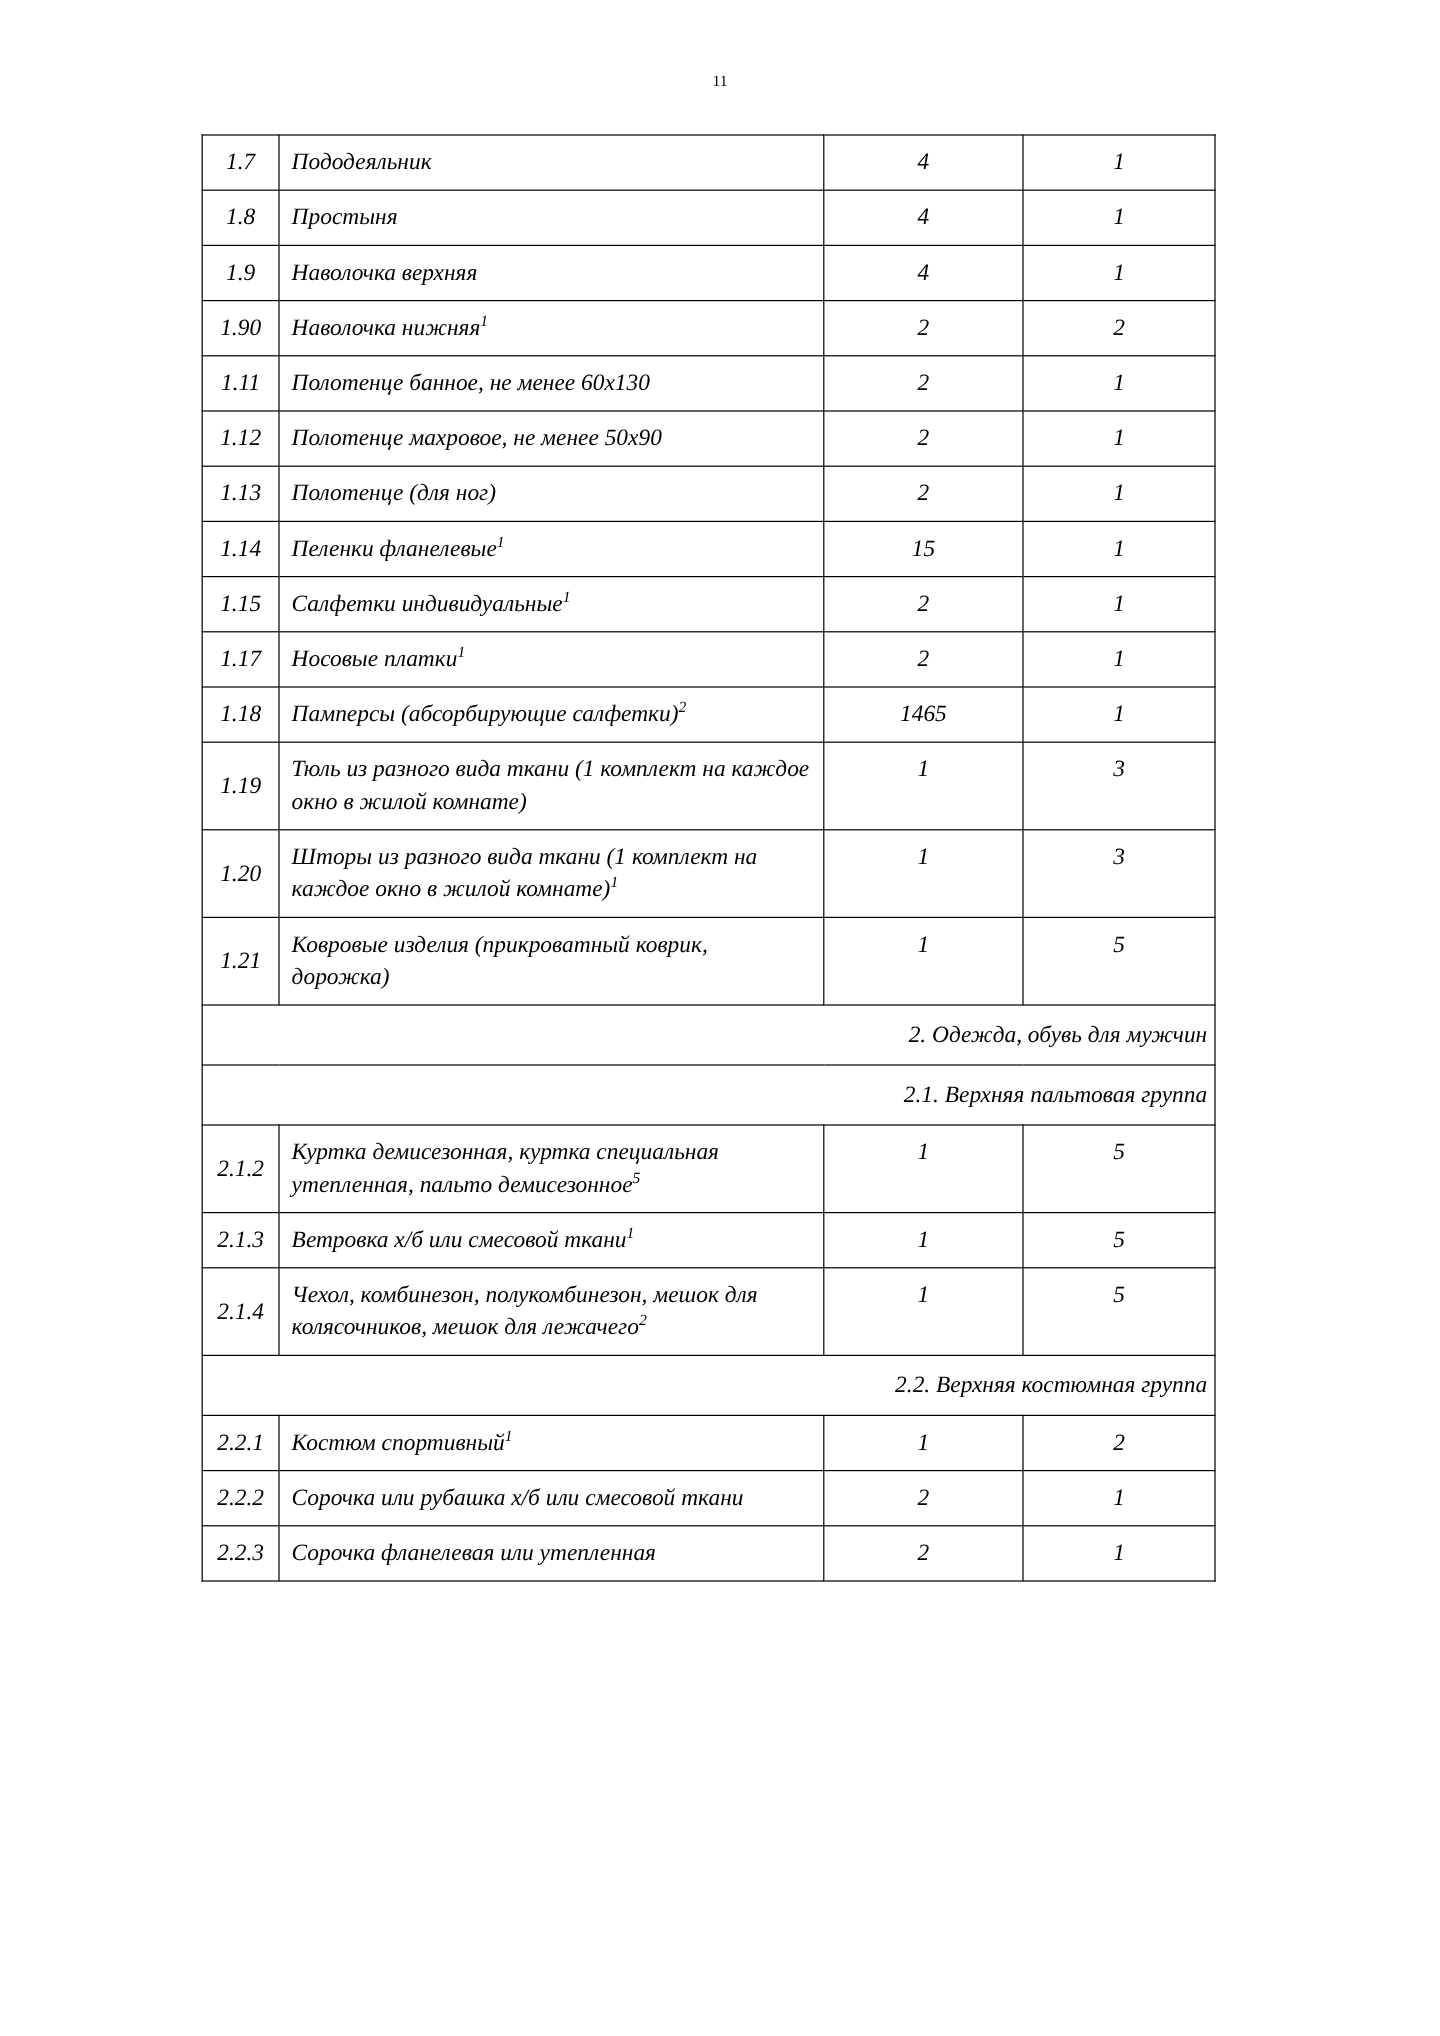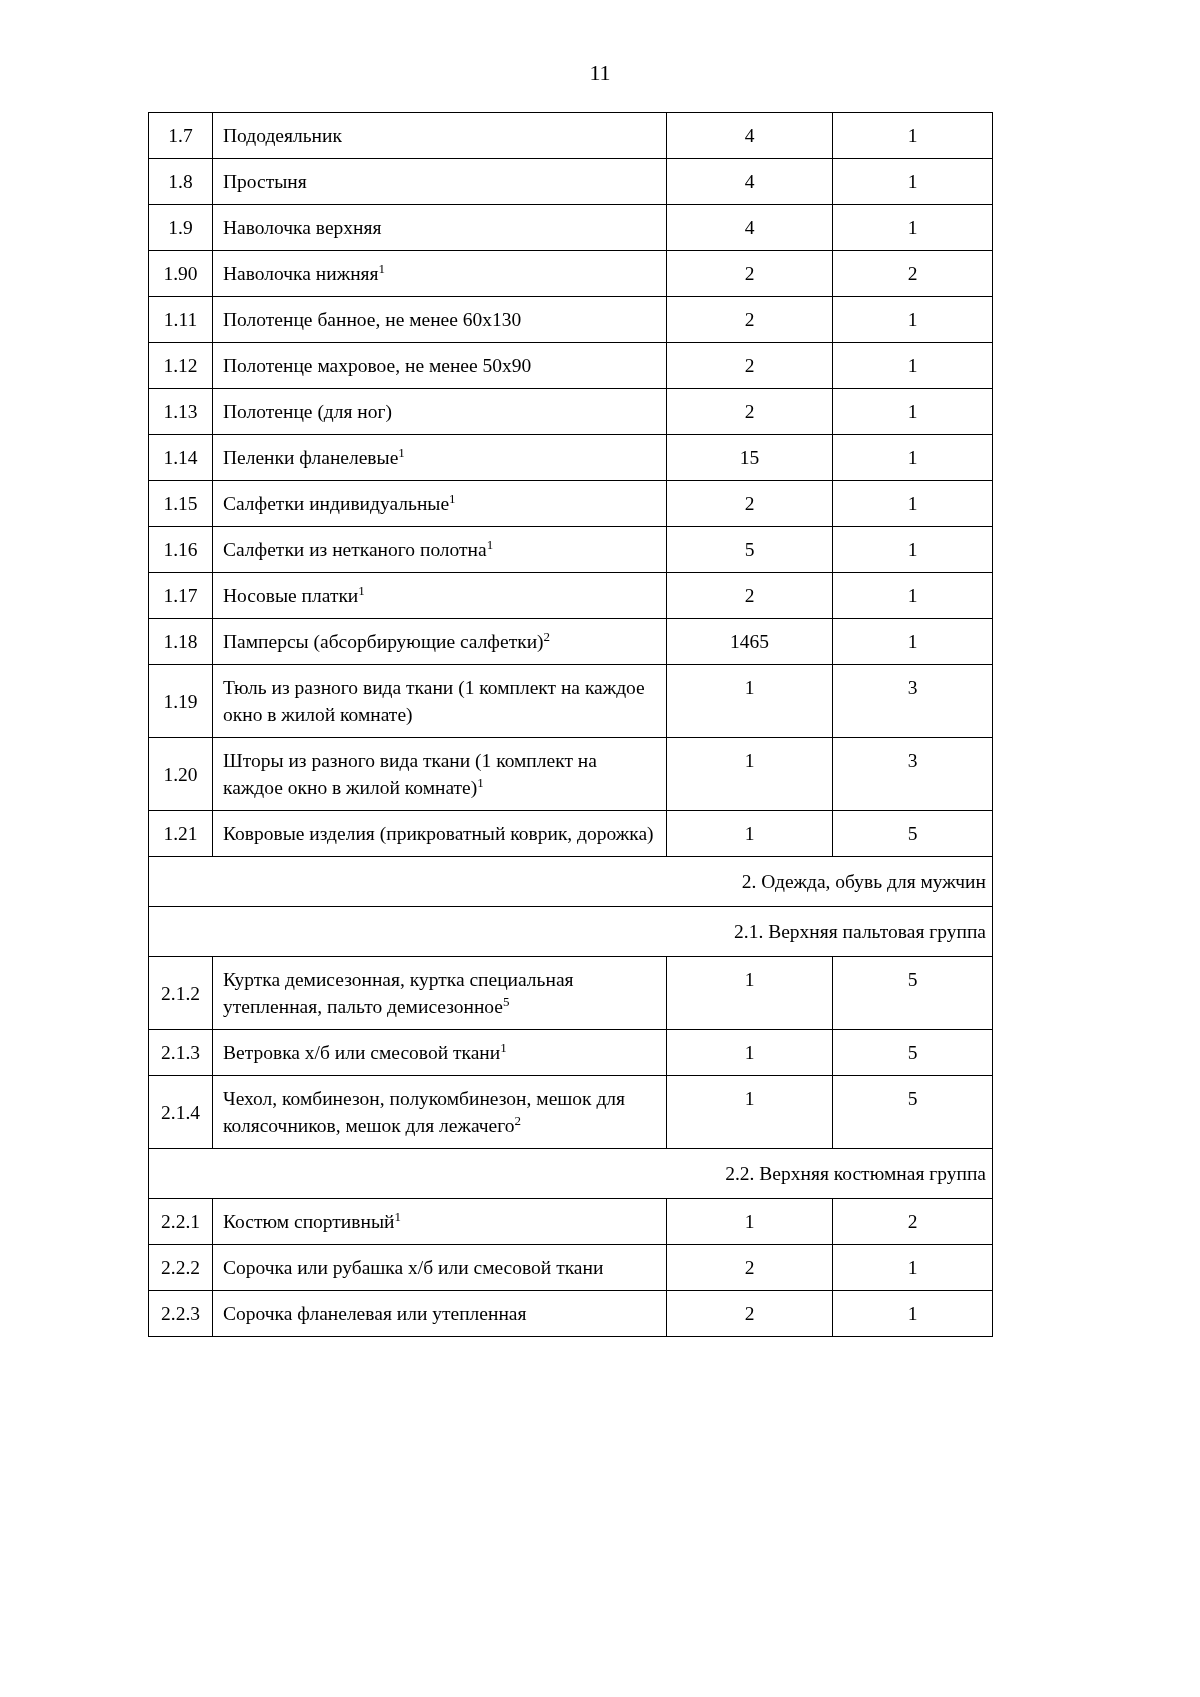--- a/index.html
+++ b/index.html
@@ -11,29 +11,30 @@
     position: relative;
     font-family: "Liberation Serif", serif;
     color: #000000;
   }
   .page-number {
     position: absolute;
     top: 60px;
     left: 0;
     width: 100%;
     text-align: center;
-    font-size: 22px;
+    font-size: 13px;
   }
   table.items-table {
     position: absolute;
     top: 112px;
-    left: 148px;
+    left: 168px;
     width: 844px;
     border-collapse: collapse;
     table-layout: fixed;
+    font-style: italic;
   }
   table.items-table td {
     border: 1px solid #000000;
     font-size: 19.5px;
     line-height: 27px;
   }
   td.num {
     text-align: center;
     vertical-align: middle;
     padding: 9px 4px;
@@ -121,26 +122,20 @@
           <td class="qty">15</td>
           <td class="period">1</td>
         </tr>
         <tr>
           <td class="num">1.15</td>
           <td class="name">Салфетки индивидуальные<sup>1</sup></td>
           <td class="qty">2</td>
           <td class="period">1</td>
         </tr>
         <tr>
-          <td class="num">1.16</td>
-          <td class="name">Салфетки из нетканого полотна<sup>1</sup></td>
-          <td class="qty">5</td>
-          <td class="period">1</td>
-        </tr>
-        <tr>
           <td class="num">1.17</td>
           <td class="name">Носовые платки<sup>1</sup></td>
           <td class="qty">2</td>
           <td class="period">1</td>
         </tr>
         <tr>
           <td class="num">1.18</td>
           <td class="name">Памперсы (абсорбирующие салфетки)<sup>2</sup></td>
           <td class="qty">1465</td>
           <td class="period">1</td>

